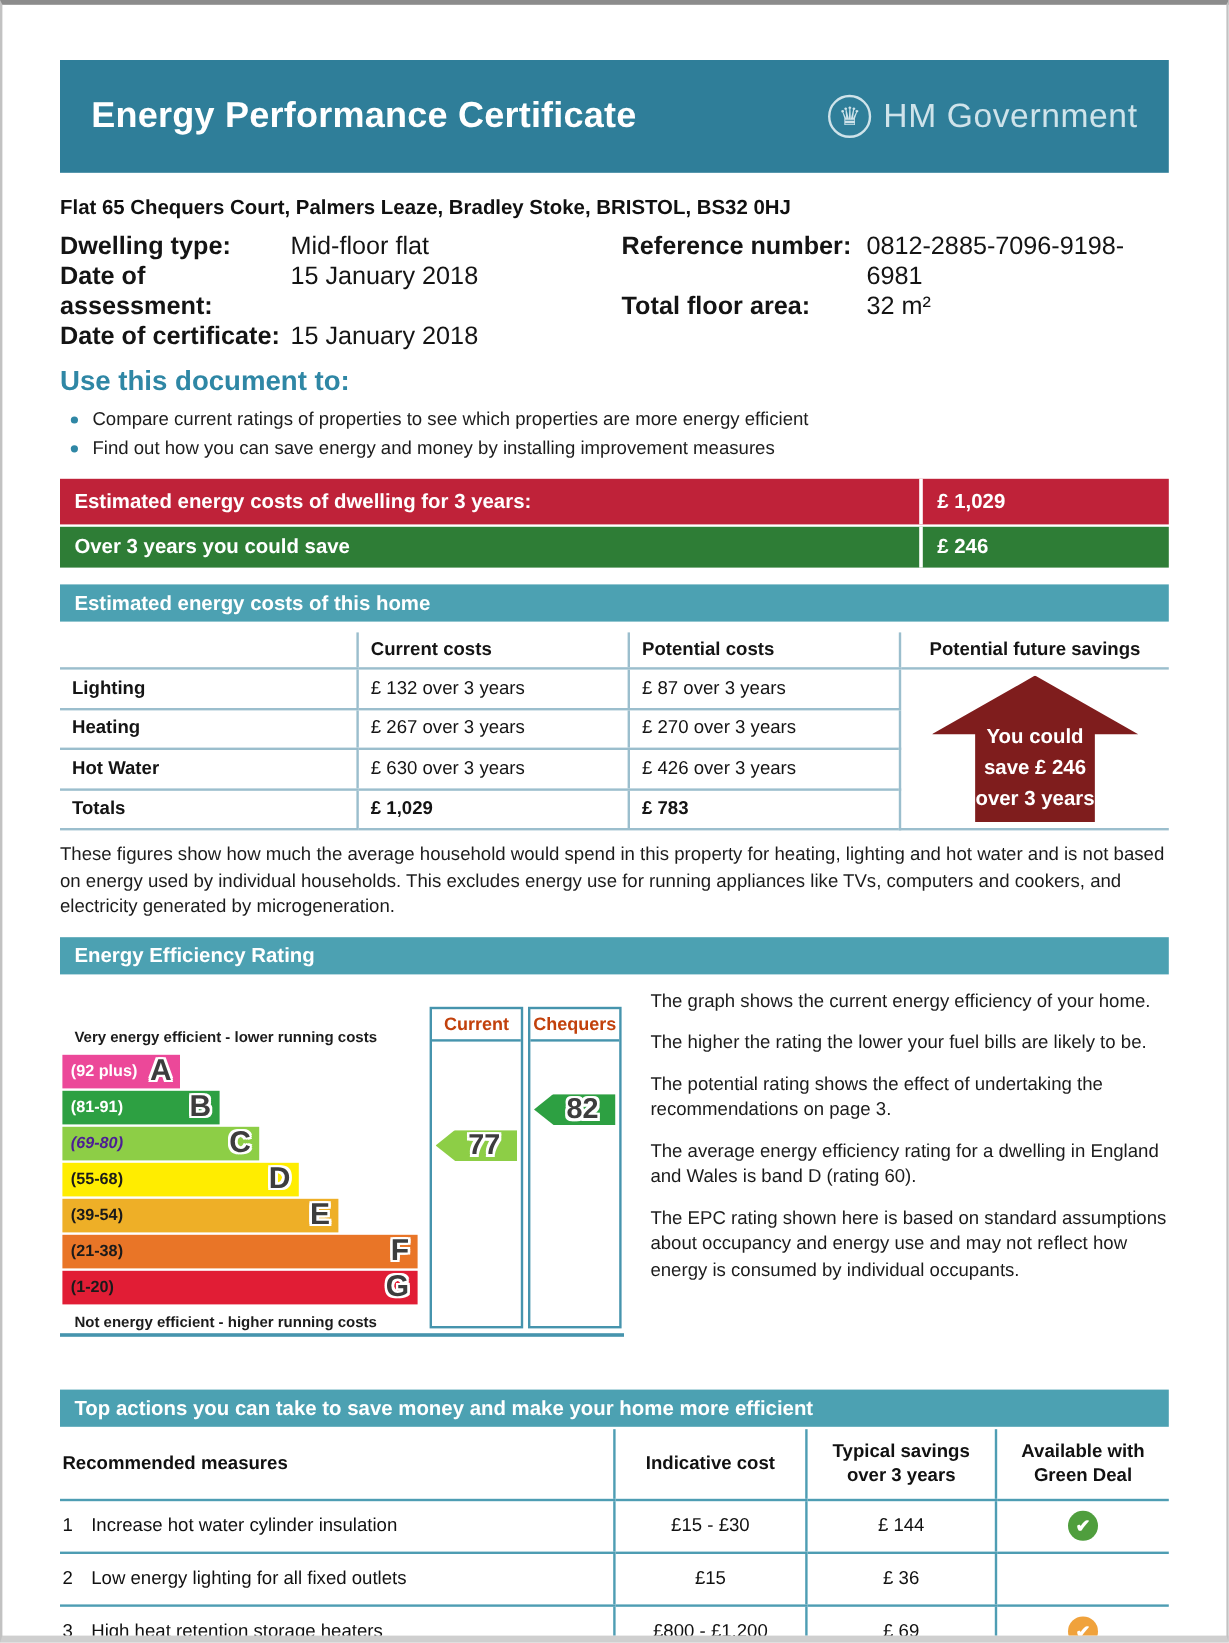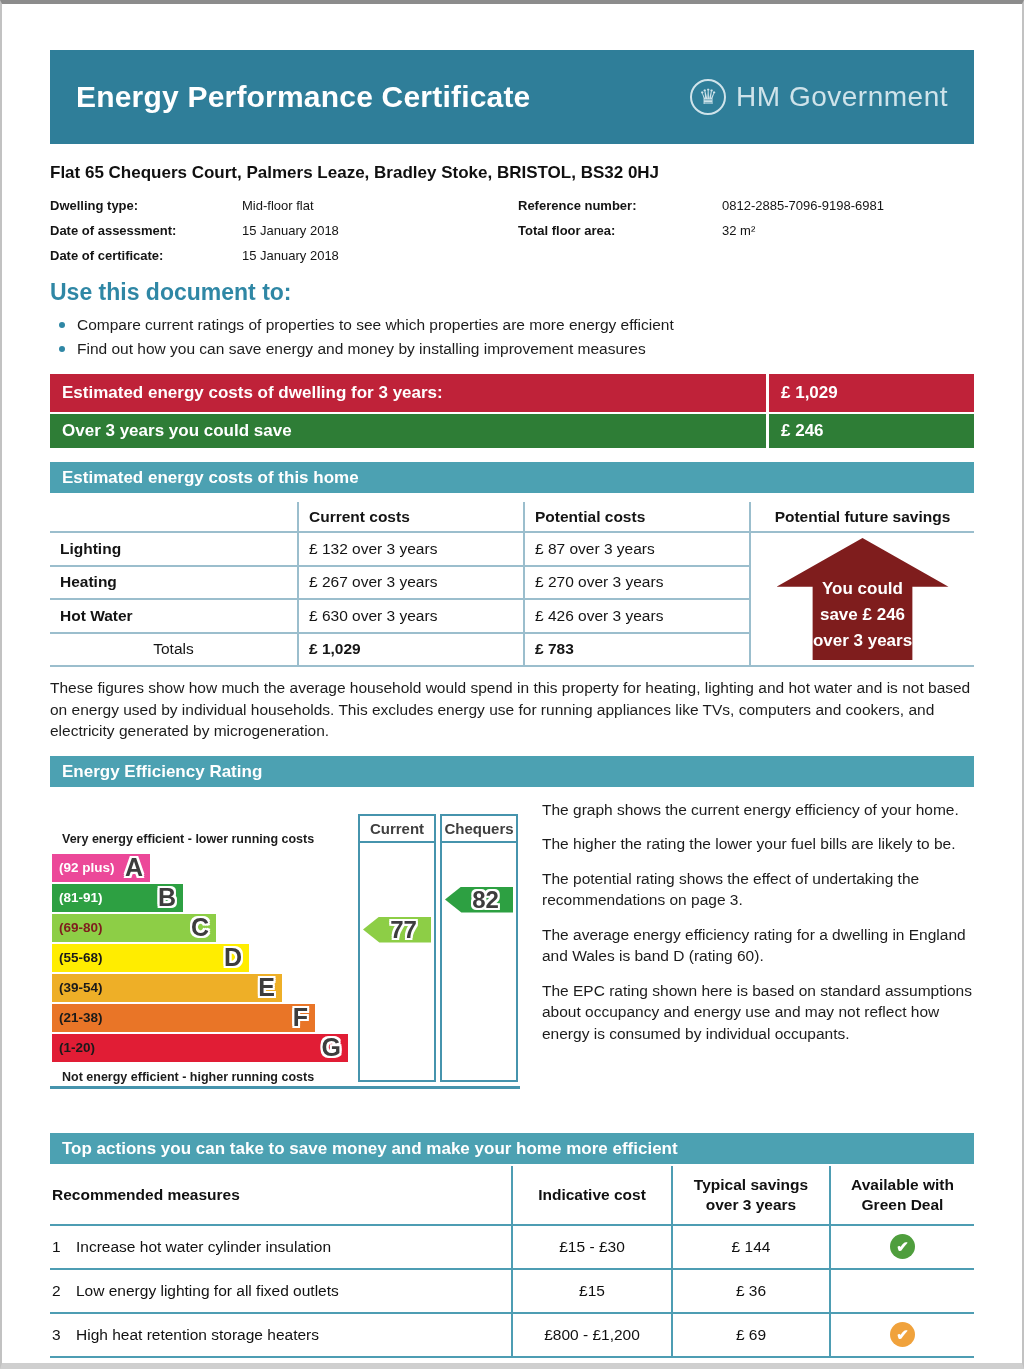--- a/index.html
+++ b/index.html
@@ -11,21 +11,21 @@
   
   .main-header { height:94px; display:flex; justify-content:space-between; align-items:center; padding:0 26px; }
   .doc-title { font-size:30px; font-weight:bold; color:#fff; letter-spacing:0.2px; }
   .brand { display:flex; align-items:center; gap:10px; color:#cfe3ea; }
   .crown-badge { width:36px; height:36px; border:2px solid #cfe3ea; border-radius:50%;
                  display:flex; align-items:center; justify-content:center; font-size:21px; box-sizing:border-box; }
   .brand-name { font-size:28px; letter-spacing:0.5px; }
 
   
   .address { margin-top:19px; font-size:17px; font-weight:bold; color:#101010; }
-  .details { margin-top:10px; display:flex; font-size:13px; color:#141414; }
+  .details { margin-top:10px; display:flex; font-size:21px; color:#141414; }
   .details-col.left { width:468px; flex:0 0 auto; }
   .details-col.right { flex:1; }
   .detail-row { display:flex; line-height:25px; }
   .left .detail-label  { font-weight:bold; width:192px; flex:0 0 auto; }
   .right .detail-label { font-weight:bold; width:204px; flex:0 0 auto; }
 
   .use-heading { margin-top:11px; font-size:23px; font-weight:bold; color:#2f87a5; }
   .bullets { margin:7px 0 0 0; padding:0; list-style:none; }
   .bullets li { position:relative; padding-left:27px; font-size:15.5px; line-height:24px; color:#1c1c1c; }
   .bullet-dot { position:absolute; left:9px; top:9px; width:6px; height:6px; border-radius:50%; background:#2f87a5; }
@@ -42,21 +42,21 @@
                  font-size:17px; padding-left:12px; }
 
   
   .costs-table { width:100%; border-collapse:collapse; margin-top:9px; font-size:15.5px; color:#141414; table-layout:fixed; }
   .costs-table th, .costs-table td { padding:5px 10px; box-sizing:border-box; }
   .costs-table .vline { border-left:2px solid #9bbecd; }
   .costs-table th { text-align:left; font-weight:bold; border-bottom:2px solid #9bbecd; height:30px; }
   .costs-table th.center { text-align:center; }
   .costs-table td { border-bottom:2px solid #9bbecd; height:31px; }
   .costs-table td.rowlabel { font-weight:bold; }
-  .costs-table td.totlabel { font-weight:normal; text-align:center; }
+  .costs-table td.totlabel { font-weight:bold; text-align:left; }
   .costs-table td.totval { font-weight:bold; }
   .arrow-cell { vertical-align:middle; }
 
   .save-arrow { position:relative; width:172px; height:122px; margin:0 auto;
                 clip-path:polygon(50% 0, 100% 40%, 79% 40%, 79% 100%, 21% 100%, 21% 40%, 0 40%); }
   .save-arrow-text { position:absolute; left:0; right:0; top:38px; text-align:center;
                      color:#fff; font-weight:bold; font-size:17px; line-height:26px; }
 
   .note { margin-top:10px; font-size:15.5px; line-height:21.5px; color:#1c1c1c; }
 
@@ -71,21 +71,21 @@
   .band-bar { height:28px; margin-bottom:2px; display:flex; align-items:center; justify-content:space-between;
               padding:0 7px; box-sizing:border-box; }
   .band-range { font-size:13.5px; font-weight:bold; }
   .band-letter { font-size:25px; font-weight:bold; line-height:1; }
   .outline-text { color:#3d3d3d;
     text-shadow:-2px -2px 0 #fff, 2px -2px 0 #fff, -2px 2px 0 #fff, 2px 2px 0 #fff,
                  0 -2px 0 #fff, 0 2px 0 #fff, -2px 0 0 #fff, 2px 0 0 #fff; }
   .rating-cols { position:absolute; top:15px; right:2px; display:flex; gap:4px; }
   .rating-col { position:relative; width:78px; height:268px; border:2px solid #4694ad; box-sizing:border-box; background:#fff; }
   .rating-col-header { height:25px; line-height:25px; text-align:center; font-weight:bold; font-size:15px;
-                       border-bottom:2px solid #4694ad; color:#404040; }
+                       border-bottom:2px solid #4694ad; color:#c2410c; }
   .pointer { position:absolute; left:3px; right:3px; height:26px; display:flex; align-items:center; justify-content:center;
              padding-left:13px; box-sizing:border-box;
              clip-path:polygon(0 50%, 24% 0, 100% 0, 100% 100%, 24% 100%); }
   .pointer-current { top:101px; }
   .pointer-potential { top:71px; }
   .pointer-num { font-size:24px; font-weight:bold; }
   .rating-text { flex:1; padding-left:22px; }
   .rating-text p { margin:0 0 13px 0; font-size:15.5px; line-height:21.5px; color:#1c1c1c; }
 
   
@@ -221,32 +221,32 @@
         <div class="bands">
           <div class="band-bar" style="width: 98px; background-color: #ec4899;">
             <span class="band-range" style="color: rgb(255, 255, 255);">(92 plus)</span>
             <span class="band-letter outline-text">A</span>
           </div>
           <div class="band-bar" style="width: 131px; background-color: rgb(45, 160, 66);">
             <span class="band-range" style="color: rgb(255, 255, 255);">(81-91)</span>
             <span class="band-letter outline-text">B</span>
           </div>
           <div class="band-bar" style="width: 164px; background-color: rgb(141, 206, 70);">
-            <span class="band-range" style="color: #7f1d1d;">(69-80)</span>
+            <span class="band-range" style="color: #4c1d95; font-style: italic;">(69-80)</span>
             <span class="band-letter outline-text">C</span>
           </div>
           <div class="band-bar" style="width: 197px; background-color: rgb(255, 237, 0);">
             <span class="band-range" style="color: rgb(26, 26, 26);">(55-68)</span>
             <span class="band-letter outline-text">D</span>
           </div>
           <div class="band-bar" style="width: 230px; background-color: rgb(238, 175, 39);">
             <span class="band-range" style="color: rgb(26, 26, 26);">(39-54)</span>
             <span class="band-letter outline-text">E</span>
           </div>
-          <div class="band-bar" style="width: 263px; background-color: rgb(233, 117, 39);">
+          <div class="band-bar" style="width: 296px; background-color: rgb(233, 117, 39);">
             <span class="band-range" style="color: rgb(26, 26, 26);">(21-38)</span>
             <span class="band-letter outline-text">F</span>
           </div>
           <div class="band-bar" style="width: 296px; background-color: rgb(225, 29, 53);">
             <span class="band-range" style="color: rgb(26, 26, 26);">(1-20)</span>
             <span class="band-letter outline-text">G</span>
           </div>
         </div>
         <div class="scale-label bottom-scale-label">Not energy efficient - higher running costs</div>
         <div class="rating-cols">

